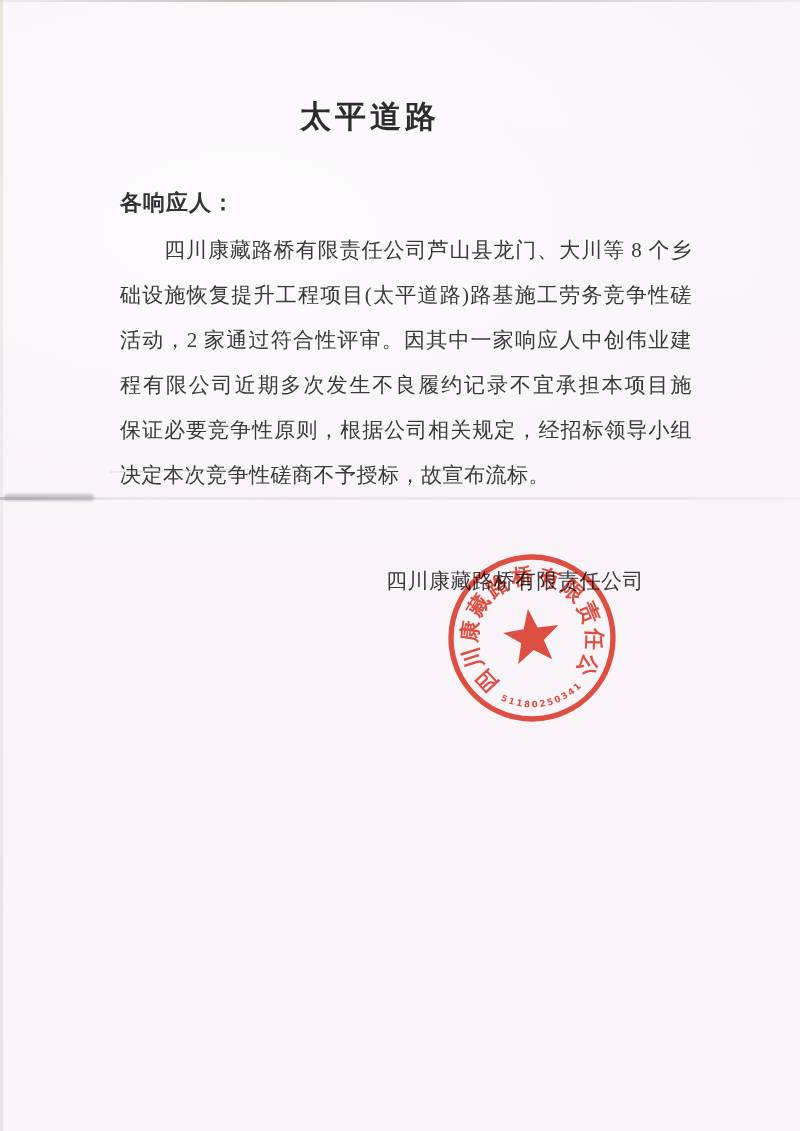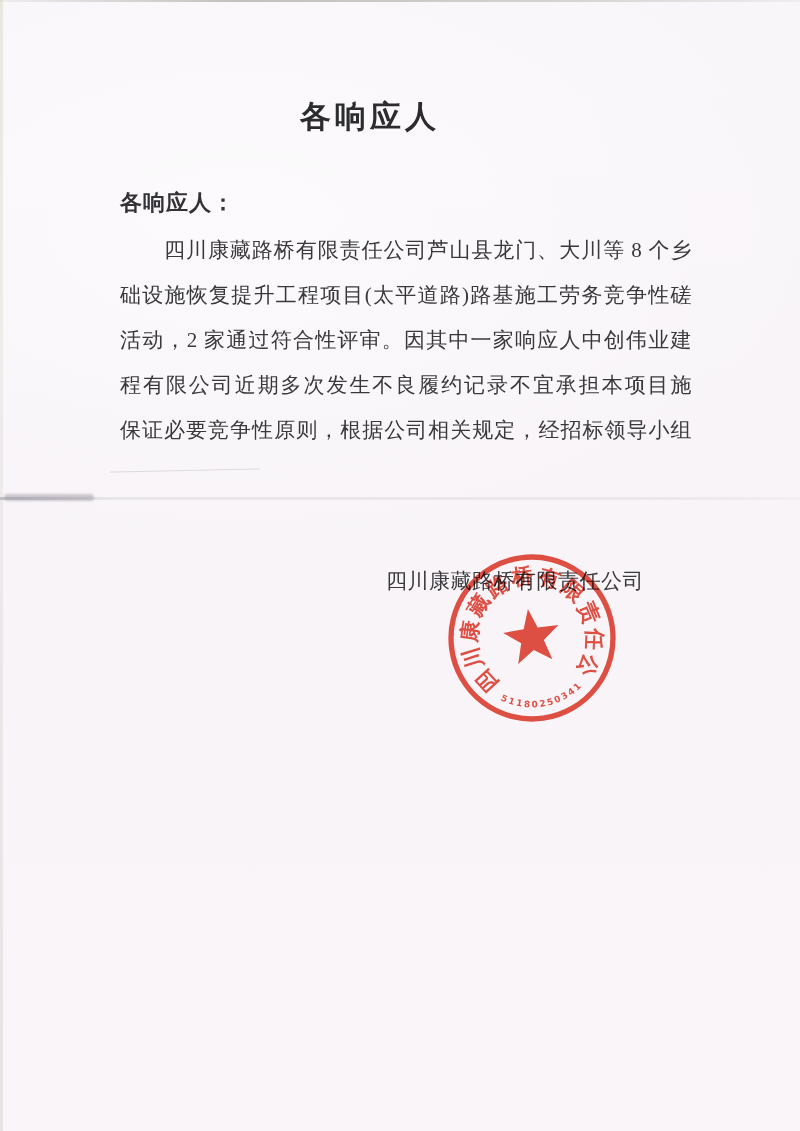--- a/index.html
+++ b/index.html
@@ -151,30 +151,31 @@
   }
 </style>
 </head>
 <body>
 
 <div class="page">
 
   <div class="top-edge"></div>
   <div class="left-edge"></div>
 
-  <h1 class="doc-title">各响应人</h1>
+  <h1 class="doc-title">太平道路</h1>
 
   <div class="salutation">各响应人：</div>
 
   <div class="body-block">
     <div class="body-line first justify">四川康藏路桥有限责任公司芦山县龙门、大川等 8 个乡镇基</div>
     <div class="body-line justify">础设施恢复提升工程项目(太平道路)路基施工劳务竞争性磋商</div>
     <div class="body-line justify">活动，2 家通过符合性评审。因其中一家响应人中创伟业建设工</div>
     <div class="body-line justify">程有限公司近期多次发生不良履约记录不宜承担本项目施工，为</div>
     <div class="body-line justify">保证必要竞争性原则，根据公司相关规定，经招标领导小组研究</div>
+    <div class="body-line last">决定本次竞争性磋商不予授标，故宣布流标。</div>
   </div>
 
   <div class="crease-mark"></div>
   <div class="fold-line"></div>
   <div class="fold-smudge"></div>
 
   <div class="signature-company">四川康藏路桥有限责任公司</div>
 
   <div class="seal">
     <svg viewBox="0 0 200 200" xmlns="http://www.w3.org/2000/svg">

